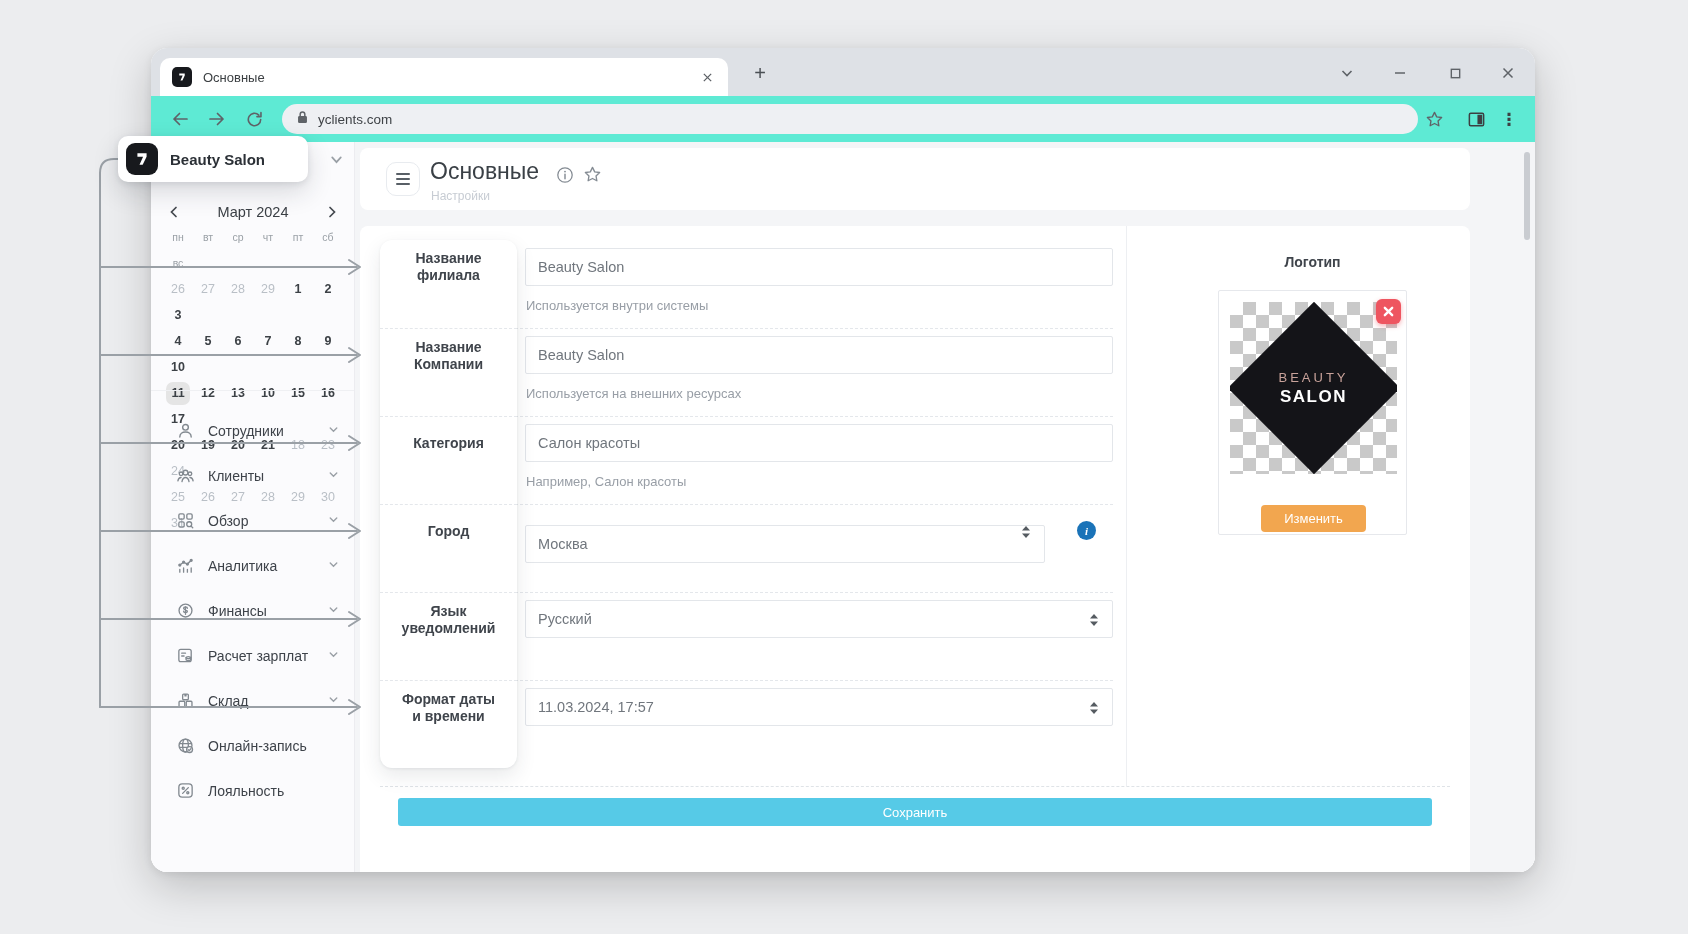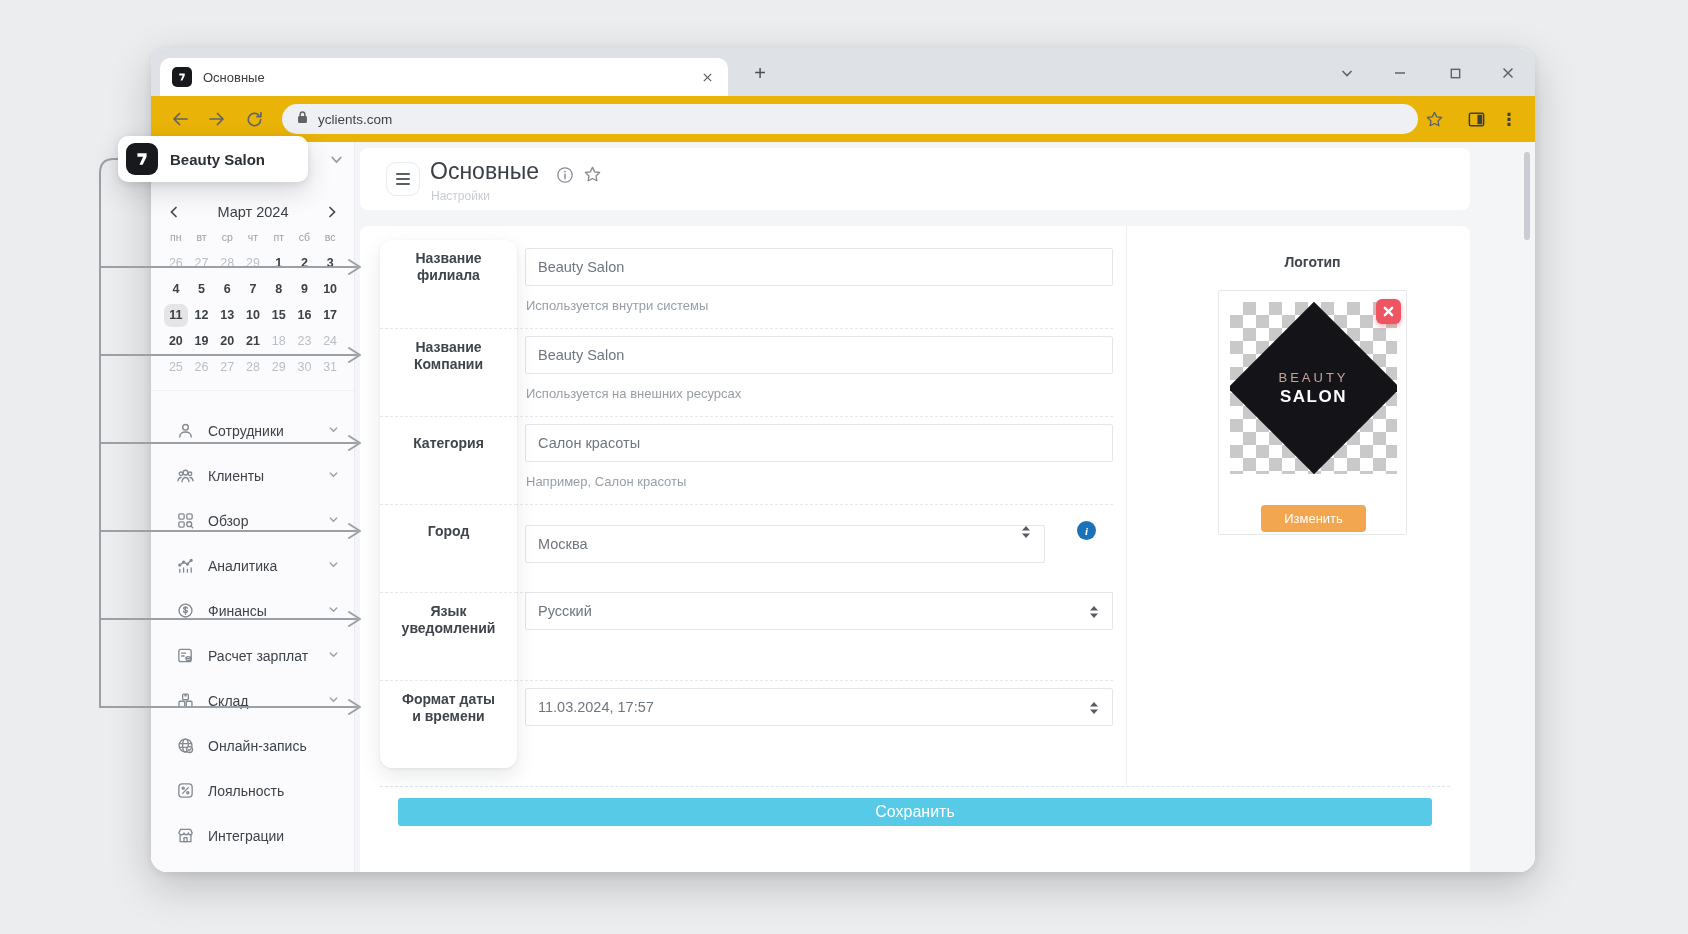--- a/index.html
+++ b/index.html
@@ -16,41 +16,41 @@
          border-radius:10px 10px 0 0; display:flex; align-items:center; padding:0 12px; }
   .favicon { width:20px; height:20px; border-radius:5px; background:#17191d; display:flex;
              align-items:center; justify-content:center; flex:0 0 auto; }
   .tab-title { margin-left:11px; font-size:13px; color:#3c4043; flex:1 1 auto; }
   .tab-close { width:18px; height:18px; color:#5f6368; display:flex; align-items:center; justify-content:center; }
   .newtab { position:absolute; left:596px; top:12px; width:26px; height:26px; border-radius:50%;
             display:flex; align-items:center; justify-content:center; font-size:20px; color:#4a4f54; font-weight:400; }
   .winctl { position:absolute; top:12px; width:26px; height:26px; display:flex; align-items:center;
             justify-content:center; color:#5f6368; }
 
-  .toolbar { position:absolute; left:0; top:48px; right:0; height:46px; background:#eab308;
+  .toolbar { position:absolute; left:0; top:48px; right:0; height:46px; background:#5eead4;
              display:flex; align-items:center; }
   .nav-ico { width:26px; height:26px; display:flex; align-items:center; justify-content:center; color:#5f6368; }
   .nav-back { margin-left:16px; } .nav-fwd { margin-left:11px; } .nav-reload { margin-left:11px; }
   .omnibox { position:absolute; left:131px; top:8px; width:1136px; height:30px; border-radius:15px;
              background:#eef0f3; display:flex; align-items:center; padding:0 14px; }
   .url-text { margin-left:9px; font-size:13.5px; color:#3f4347; }
   .tb-right { position:absolute; top:8px; height:30px; display:flex; align-items:center; }
 
   
   .app { position:absolute; left:0; top:94px; right:0; bottom:0; background:#fff; }
 
   .sidebar { position:absolute; left:0; top:0; bottom:0; width:204px; background:#fbfbfd;
              border-right:1px solid #ececf0; }
   .sb-chevron { position:absolute; left:178px; top:10px; color:#9aa0a6; }
 
   .cal { position:absolute; left:12px; top:58px; width:180px; }
   .cal-head { display:flex; align-items:center; justify-content:space-between; height:24px; }
   .cal-month { font-size:14.5px; color:#3b4046; font-weight:500; }
   .cal-nav { width:22px; height:22px; display:flex; align-items:center; justify-content:center; color:#44494f; }
-  .cal-grid { display:grid; grid-template-columns:repeat(7,1fr); }
+  .cal-grid { display:grid; grid-template-columns:repeat(6,1fr); }
   .wd { height:26px; display:flex; align-items:center; justify-content:center; font-size:10.5px; color:#9aa0a6; }
   .day { height:26px; display:flex; align-items:center; justify-content:center; font-size:12.5px;
          color:#3c4146; font-weight:600; }
   .day.out { color:#b9bfc6; font-weight:400; }
   .day.sel span { background:#e5e5e5; border-radius:7px; width:24px; height:23px; display:flex;
                   align-items:center; justify-content:center;text-align:center; }
   .sb-divider { position:absolute; left:0; right:0; top:248px; border-top:1px solid #eff0f3; }
 
   .menu { position:absolute; left:0; right:0; top:266px; }
   .mi { height:45px; display:flex; align-items:center; padding:0 14px 0 24px; }
@@ -102,21 +102,21 @@
   .brand { position:relative; text-align:center; z-index:2; }
   .brand-top { font-size:13px; letter-spacing:3px; color:#c8a29a; font-weight:400; }
   .brand-bot { font-size:17px; letter-spacing:1.5px; color:#fff; font-weight:700; margin-top:2px; }
   .remove-btn { position:absolute; right:5px; top:8px; width:25px; height:25px; border-radius:6px; background:#ee5560;
                 display:flex; align-items:center; justify-content:center; box-shadow:0 2px 5px rgba(238,85,96,.45); z-index:3; }
   .change-btn { position:absolute; left:42px; top:214px; width:105px; height:27px; border-radius:4px; background:#f2a64f;
                 color:#fff; font-size:13px; display:flex; align-items:center; justify-content:center; }
 
   .bottom-dash { position:absolute; left:20px; right:20px; top:560px; border-top:1px dashed #dfe3e7; }
   .save-btn { position:absolute; left:38px; right:38px; top:572px; height:28px; background:#56cae7; border-radius:3px;
-              color:#fff; font-size:16px; display:flex; align-items:center; justify-content:center; }
+              color:#fff; font-size:13px; display:flex; align-items:center; justify-content:center; }
 
   
   .arrows-svg { position:absolute; left:0; top:0; width:1688px; height:934px; z-index:40; pointer-events:none; }
   .pill { position:absolute; left:118px; top:136px; width:190px; height:46px; background:#fff; border-radius:10px;
           box-shadow:0 10px 26px rgba(30,40,50,.16), 0 2px 6px rgba(30,40,50,.10); z-index:60;
           display:flex; align-items:center; padding-left:8px; }
   .pill-logo { width:32px; height:32px; border-radius:9px; background:#17191d; display:flex; align-items:center; justify-content:center; }
   .pill-name { margin-left:12px; font-size:15px; font-weight:700; color:#2b3036; }
 </style>
 </head>
@@ -429,30 +429,20 @@
           <span class="mi-ico">
             <svg width="19" height="19" viewBox="0 0 20 20" fill="none" stroke="#828990" stroke-width="1.4" stroke-linecap="round">
                 <rect x="3" y="3" width="14" height="14" rx="3.5"></rect>
                 <path d="M7 13 L13 7"></path>
                 <circle cx="7.6" cy="7.6" r="1.1"></circle>
                 <circle cx="12.4" cy="12.4" r="1.1"></circle>
               </svg>
           </span>
           <span class="mi-label">Лояльность</span>
         </div>
-        <div class="mi">
-          <span class="mi-ico">
-            <svg width="19" height="19" viewBox="0 0 20 20" fill="none" stroke="#828990" stroke-width="1.4" stroke-linejoin="round">
-                <path d="M4.3 9.3 V16.5 h11.4 V9.3"></path>
-                <path d="M3 7.2 L4.8 3.5 h10.4 L17 7.2 c0 1.1-.9 2-2 2 s-2-.9-2-2 c0 1.1-1.3 2-2.4 2 S8.4 8.3 8.4 7.2 c0 1.1-1.3 2-2.4 2 S3 8.3 3 7.2 Z"></path>
-                <rect x="8.4" y="12.3" width="3.2" height="4.2"></rect>
-              </svg>
-          </span>
-          <span class="mi-label">Интеграции</span>
-        </div>
       </div>
     </div>
 
     <div class="main">
       <div class="hdr-card">
         <span class="burger">
             <i></i>
             <i></i>
             <i></i>
           </span>
@@ -513,21 +503,21 @@
           <span class="spin" style="left:496px;">
             <svg width="10" height="14" viewBox="0 0 10 14">
                 <polygon points="5,1 9,5.4 1,5.4" fill="#555b61"></polygon>
                 <polygon points="1,8.6 9,8.6 5,13" fill="#555b61"></polygon>
               </svg>
           </span>
           <span class="info-dot">i</span>
         </div>
         <div class="frow-sep" style="top:366px;"></div>
 
-        <div class="frow" style="top:358px;">
+        <div class="frow" style="top:366px;">
           <input class="f-input" readonly="" value="Русский" style="">
           <span class="spin" style="left:564px;">
             <svg width="10" height="14" viewBox="0 0 10 14">
                 <polygon points="5,1 9,5.4 1,5.4" fill="#555b61"></polygon>
                 <polygon points="1,8.6 9,8.6 5,13" fill="#555b61"></polygon>
               </svg>
           </span>
         </div>
         <div class="frow-sep" style="top:454px;"></div>
 

